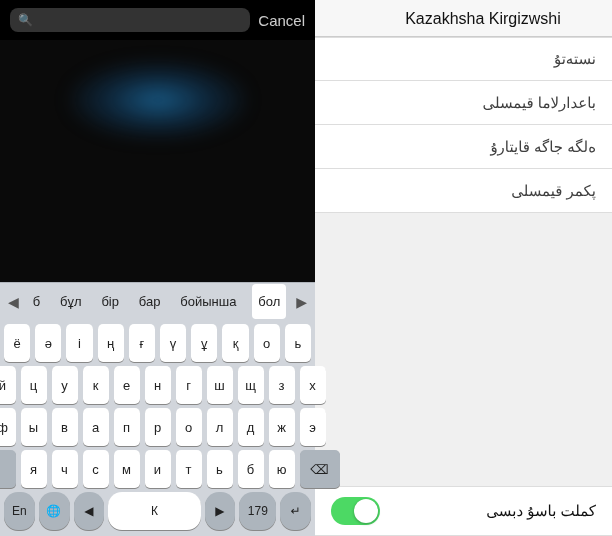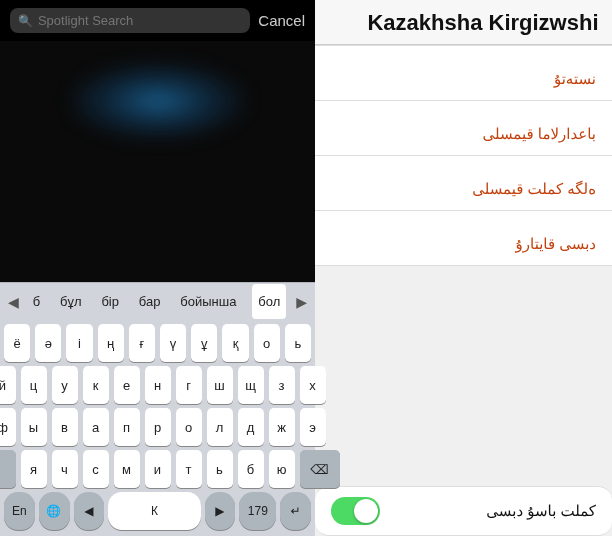--- a/index.html
+++ b/index.html
@@ -189,22 +189,22 @@
     }
 
     .right-header {
       background: #f7f7f7;
       border-bottom: 1px solid #ccc;
       text-align: center;
       padding: 10px 0 8px 0;
     }
 
     .right-header-title {
-      font-size: 22px;
-      font-weight: 700;
+      font-size: 16px;
+      font-weight: 400;
       color: #111;
       margin-left: 39px;
     }
 
     .menu-list {
       flex: 1;
       background: #f0f0f0;
     }
 
     .menu-item {
@@ -216,36 +216,34 @@
       justify-content: flex-end;
       min-height: 44px;
     }
 
     .menu-item:first-child {
       border-top: 1px solid #ddd;
     }
 
     .menu-item-text {
       font-size: 15px;
-      color: #c2410c;
+      color: #404040;
       text-align: left;
       direction: rtl;
-      margin-top: 12px;
     }
 
     .toggle-row {
       background: #fff;
       border-top: 1px solid #ddd;
       border-bottom: 1px solid #ddd;
       padding: 10px 16px;
       display: flex;
       align-items: center;
       justify-content: space-between;
       flex-direction: row-reverse;
-      border-radius: 14px;
     }
 
     .toggle-text {
       font-size: 15px;
       color: #111;
       text-align: right;
       direction: rtl;
     }
 
     .toggle-switch {
@@ -269,21 +267,20 @@
     }
   </style>
 </head>
 <body>
 
 <div class="left-panel">
 
   <div class="search-bar">
     <div class="search-input-wrapper">
       <span class="search-icon-inner">🔍</span>
-      <input class="search-input" type="text" placeholder="Spotlight Search" style="">
     </div>
     <span class="cancel-btn">Cancel</span>
   </div>
 
   <div class="dark-area">
     <div class="glow"></div>
   </div>
 
   <div class="suggestions-bar">
     <span class="sugg-arrow">◀</span>
@@ -373,24 +370,24 @@
   </div>
 
   <div class="menu-list">
     <div class="menu-item">
       <span class="menu-item-text">نستەتۇ</span>
     </div>
     <div class="menu-item">
       <span class="menu-item-text">باعدارلاما قيمسلى</span>
     </div>
     <div class="menu-item">
-      <span class="menu-item-text">ەلگە كملت قيمسلى</span>
+      <span class="menu-item-text">ەلگە جاگە قايتارۇ</span>
     </div>
     <div class="menu-item">
-      <span class="menu-item-text">دبسى قايتارۇ</span>
+      <span class="menu-item-text">پكمر قيمسلى</span>
     </div>
   </div>
 
   <div class="toggle-row">
     <span class="toggle-text">كملت باسۇ دبسى</span>
     <div class="toggle-switch">
       <div class="toggle-knob"></div>
     </div>
   </div>
 </div>

